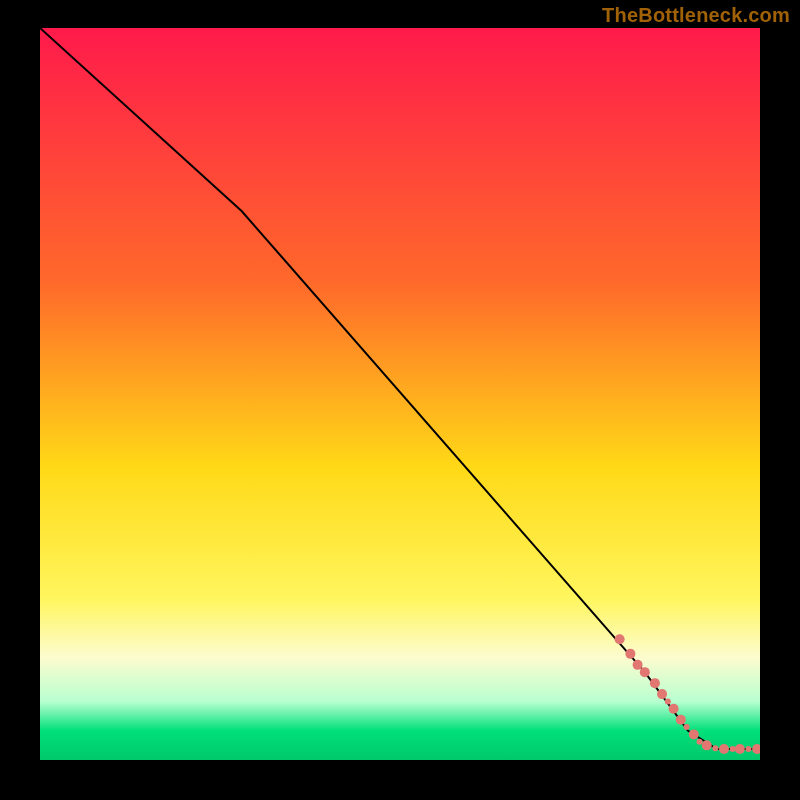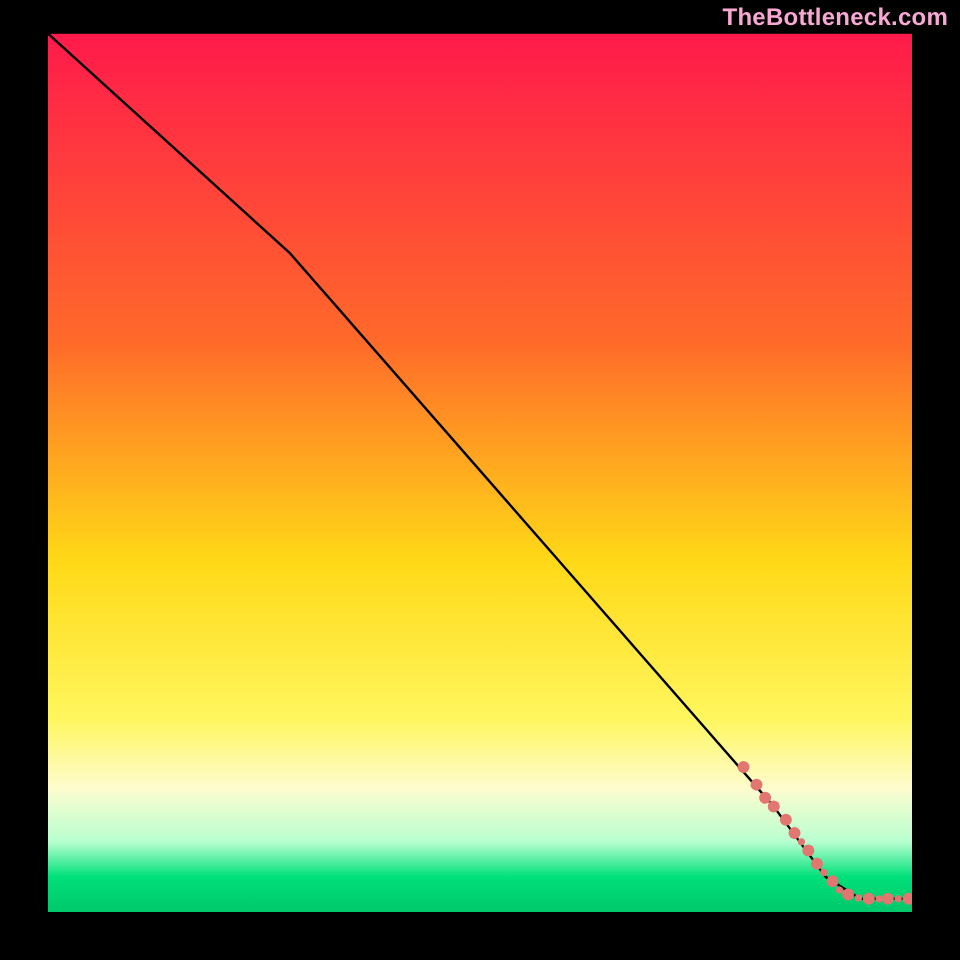--- a/index.html
+++ b/index.html
@@ -15,21 +15,21 @@
     position: relative;
     width: 800px;
     height: 800px;
   }
   .attribution {
     position: absolute;
     top: 4px;
     right: 10px;
     font-size: 20px;
     font-weight: 600;
-    color: #f9a8d4;
+    color: #a16207;
     letter-spacing: 0.2px;
     user-select: none;
   }
   .plot {
     position: absolute;
     left: 40px;
     top: 28px;
     width: 720px;
     height: 732px;
   }

